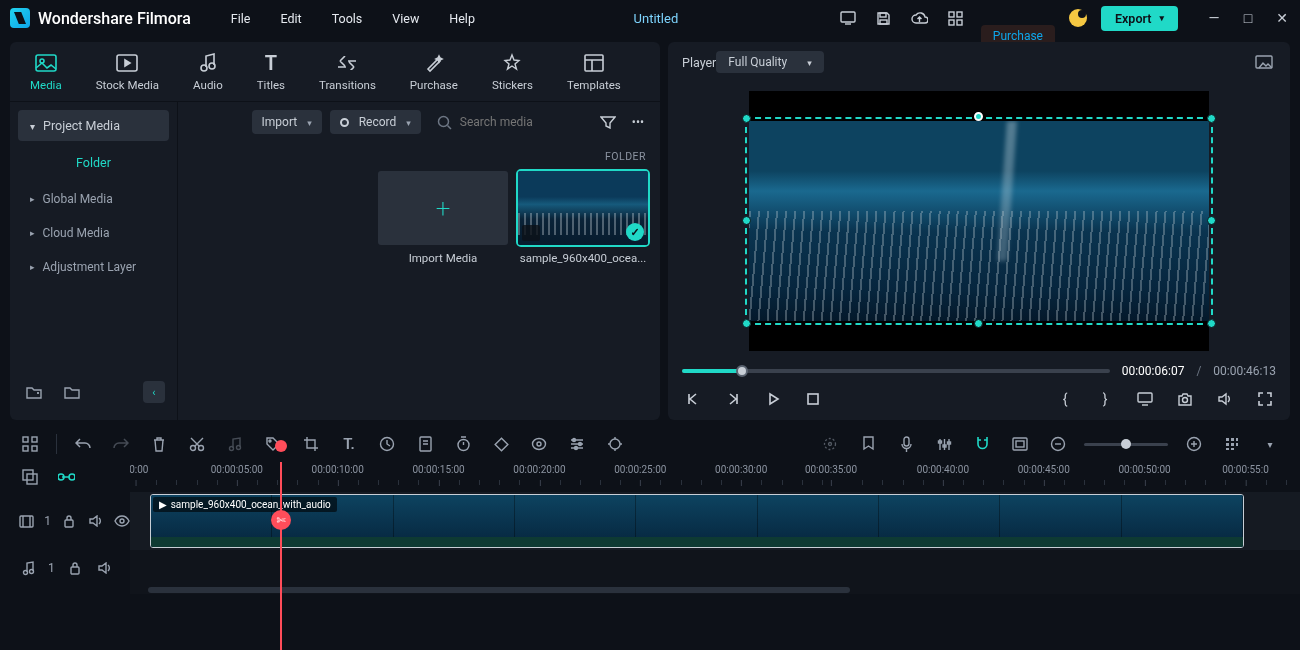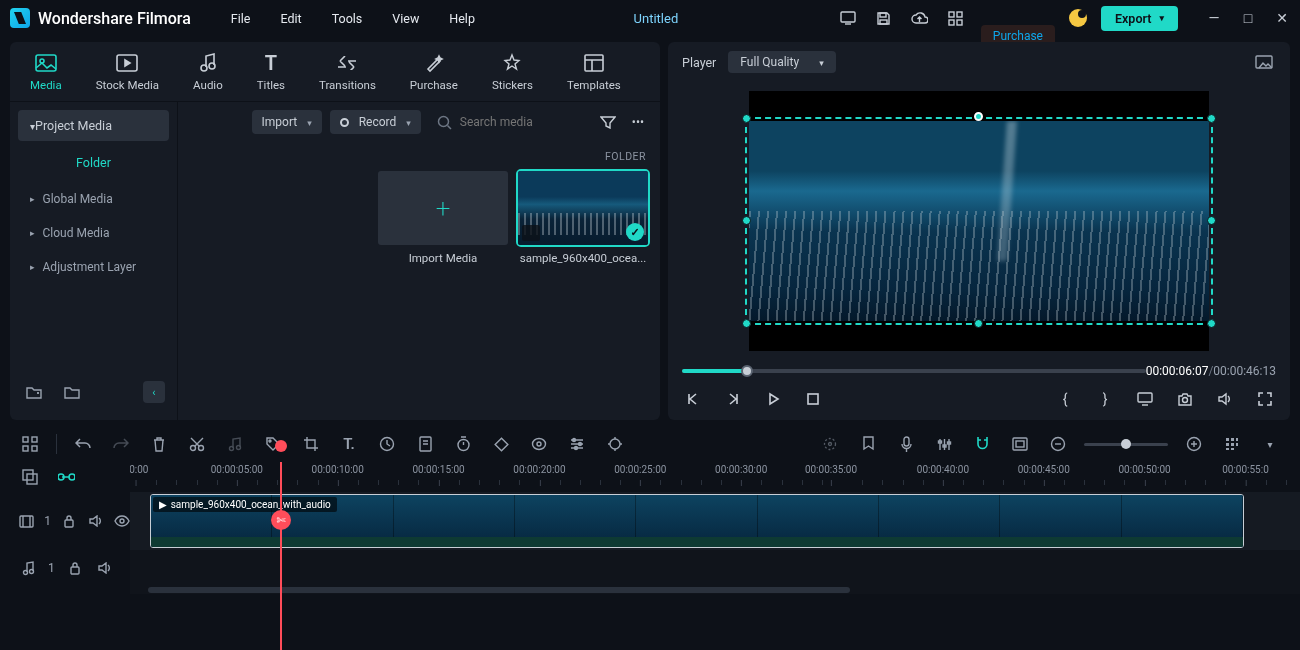--- a/index.html
+++ b/index.html
@@ -28,21 +28,21 @@
   .upper { display:flex; height: 390px; }
   .left-panel { width: 650px; background:#161b24; border-radius:6px; margin:6px 0 6px 10px; display:flex; flex-direction:column; }
   .tabstrip { display:flex; align-items:center; height:60px; padding:0 20px; gap:34px; border-bottom:1px solid #0d1118; }
   .tabitem { display:flex; flex-direction:column; align-items:center; gap:4px; cursor:pointer; color:#c8ced6; }
   .tabitem.active { color:#20d9c7; }
   .tabitem .ic { width:26px;height:22px;display:flex;align-items:center;justify-content:center;font-size:18px; }
   .tabitem .lbl { font-size:11.5px; }
 
   .left-body { display:flex; flex:1; min-height:0; }
   .sidebar { width:168px; padding:8px; display:flex; flex-direction:column; gap:4px; border-right:1px solid #0d1118; }
-  .side-pill { background:#2a313c; border-radius:4px; padding:8px 12px; display:flex; align-items:center; gap:0; font-size:12.5px; cursor:pointer; }
+  .side-pill { background:#2a313c; border-radius:4px; padding:8px 12px; display:flex; align-items:center; gap:8px; font-size:12.5px; cursor:pointer; }
   .side-pill .caret::before { content:"▾"; font-size:10px; color:#c8ced6; }
   .side-folder { color:#20d9c7; text-align:center; padding:10px 0; font-size:12.5px; cursor:pointer; }
   .side-row { padding:8px 12px; display:flex; align-items:center; gap:8px; font-size:12px; color:#9aa3b0; cursor:pointer; }
   .side-row::before { content:"▸"; font-size:9px; }
   .side-foot { margin-top:auto; display:flex; align-items:center; gap:14px; padding:8px 4px; }
   .side-foot .sp { flex:1; }
   .pg-btn { width:22px;height:22px;background:#2a313c;border-radius:4px;display:flex;align-items:center;justify-content:center;color:#20d9c7;font-size:11px; }
 
   .media-area { flex:1; padding:8px 12px; display:flex; flex-direction:column;align-items:flex-end; }
   .media-toolbar { display:flex; align-items:center; gap:8px; }
@@ -60,37 +60,37 @@
   .tile-box.sel { outline:2px solid #20d9c7; }
   .plus-lg { color:#20d9c7; font-size:26px; font-weight:200; }
   .ocean-thumb { width:100%;height:100%; border-radius:2px; background: linear-gradient(to bottom,#0b3a5a 0%,#0b3a5a 35%,#165a7c 45%,#0a2338 65%,#071b2d 100%); position:relative; overflow:hidden;}
   .ocean-thumb::after{content:"";position:absolute;left:0;right:0;bottom:10px;height:22px;background:repeating-linear-gradient(90deg,#cfd8de 0 2px,transparent 2px 6px);opacity:.35;}
   .corner-badge { position:absolute; left:4px; bottom:4px; width:18px;height:16px;background:#0d1118cc;border-radius:2px;}
   .check-badge { position:absolute; right:4px; bottom:4px; width:18px;height:18px;border-radius:50%;background:#20d9c7; display:flex;align-items:center;justify-content:center;color:#0d1118;font-size:11px;font-weight:bold;}
   .tile-label { font-size:11.5px; color:#c8ced6; padding-top:6px; text-align:center; white-space:nowrap; overflow:hidden; text-overflow:ellipsis;}
 
   
   .player { flex:1; margin:6px 10px 6px 8px; background:#161b24; border-radius:6px; display:flex; flex-direction:column; }
-  .player-head { display:flex; align-items:center; gap:12px; padding:8px 14px; }
+  .player-head { display:flex; align-items:center; padding:8px 14px; }
   .player-head .sel { background:#2a313c; padding:4px 12px; border-radius:4px; display:flex; gap:20px; align-items:center; font-size:12px; cursor:pointer;}
   .player-head .sel .dd::after{content:"▾";font-size:9px;}
   .snap-ic { margin-left:auto; cursor:pointer; }
   .canvas { flex:1; display:flex; align-items:center; justify-content:center; }
   .canvas-in { width:460px; height:260px; background:#000; position:relative; }
   .video-surf { position:absolute; left:0; right:0; top:30px; bottom:30px; background: linear-gradient(to bottom,#0d4360 0%,#0d4360 25%,#1a698f 35%,#0a3450 55%,#06253d 85%,#04182a 100%); overflow:hidden;}
   .video-surf::before{content:"";position:absolute;left:55%;top:0;width:10px;height:70%;background:linear-gradient(to bottom,#d9e9f0,#9fb9c8);opacity:.35;filter:blur(2px);transform:skewX(-4deg);}
   .video-surf::after{content:"";position:absolute;left:0;right:0;bottom:0;height:55%;background:repeating-linear-gradient(95deg,#b8c5cc 0 2px,transparent 2px 9px);opacity:.35;}
   .sel-box { position:absolute; left:-4px; right:-4px; top:26px; bottom:26px; border:2px dashed #20d9c7; }
   .handle { position:absolute; width:9px;height:9px;border-radius:50%;background:#20d9c7; border:1px solid #0d1118;}
   .h-tl{left:-5px;top:-5px;} .h-tr{right:-5px;top:-5px;} .h-bl{left:-5px;bottom:-5px;} .h-br{right:-5px;bottom:-5px;}
   .h-tc{left:50%;top:-7px;margin-left:-5px;border:2px solid #fff;}
   .h-ml{left:-5px;top:50%;margin-top:-5px;} .h-mr{right:-5px;top:50%;margin-top:-5px;}
   .h-bc{left:50%;bottom:-5px;margin-left:-5px;}
 
-  .progress-row { display:flex; align-items:center; padding:4px 14px; }
+  .progress-row { display:flex; align-items:center; gap:12px; padding:4px 14px; }
   .progress { flex:1; height:4px; background:#3a414d; border-radius:2px; position:relative; cursor:pointer;}
   .progress-fill { position:absolute; left:0; height:100%; background:#20d9c7; border-radius:2px; width:14%; }
   .progress-knob { position:absolute; left:14%; top:50%; width:12px;height:12px;border-radius:50%;background:#c8ced6;border:2px solid #5a6370; transform:translate(-50%,-50%);}
   .time-txt { font-size:12px; color:#ffffff; }
   .time-sep { color:#6d7684; }
   .time-dur { color:#9aa3b0; }
 
   .player-ctrls { display:flex; align-items:center; padding:6px 14px 10px; gap:18px; }
   .player-ctrls .gap { flex:1; }
   .pc-ic { width:22px;height:22px;display:flex;align-items:center;justify-content:center;color:#c8ced6;cursor:pointer;font-size:14px;}

